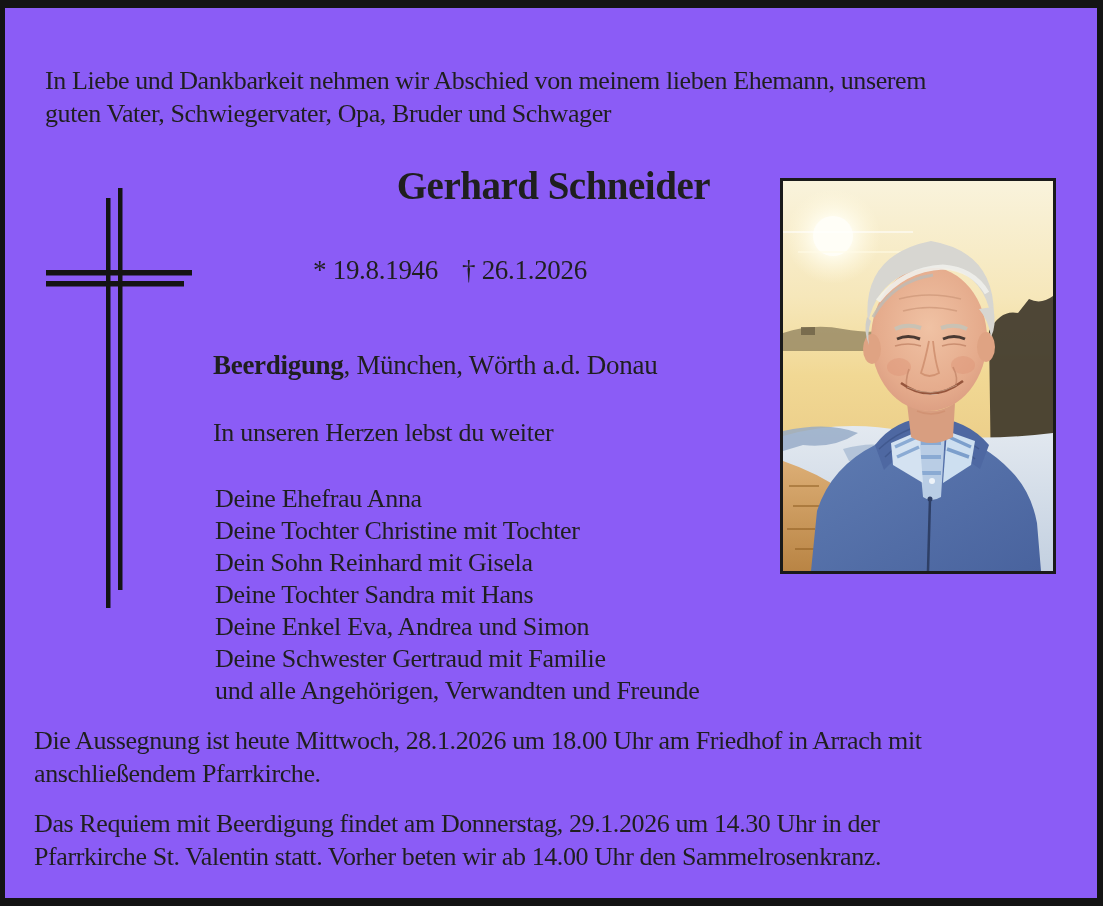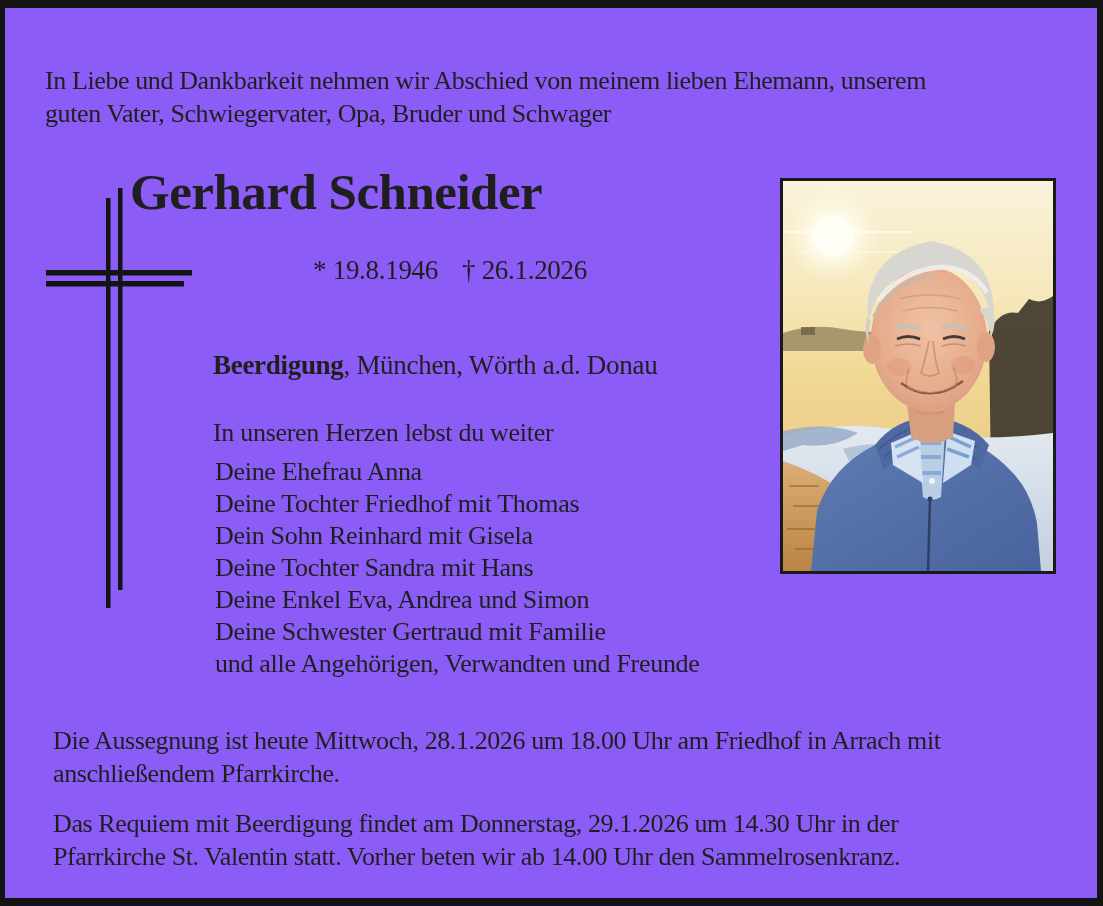--- a/index.html
+++ b/index.html
@@ -17,48 +17,48 @@
     color:#1f1f1f;
   }
   .abs{position:absolute;}
   .intro{
     left:40px;top:30px;width:995px;
     font-size:26px;line-height:33px;letter-spacing:-0.4px;
   }
   .cross-wrap{left:41px;top:177px;width:150px;height:430px;}
   .name{
     left:125px;top:155px;width:580px;
-    font-size:51px;font-weight:bold;text-align:left;
+    font-size:39px;font-weight:bold;text-align:right;
     letter-spacing:-0.5px;margin:0;
   }
   .dates{
     left:155px;top:247px;width:580px;
     font-size:27px;text-align:center;letter-spacing:-0.3px;
   }
   .dates .birth{margin-right:24px;}
   .places{
     left:208px;top:342px;width:560px;
     font-size:27px;letter-spacing:-0.3px;
   }
   .places .bold{font-weight:bold;}
   .motto{
     left:208px;top:410px;width:560px;
     font-size:26px;letter-spacing:-0.3px;
   }
   .family{
-    left:210px;top:448px;width:560px;
+    left:210px;top:475px;width:560px;
     font-size:26px;line-height:32px;letter-spacing:-0.3px;
   }
   .photo{
     left:775px;top:170px;width:270px;height:390px;
     border:3px solid #1a1a1a;margin:0;background:#f2dca2;
   }
   .photo svg{display:block;}
   .para{
-    left:48px;top:0;width:1015px;
+    left:29px;top:0;width:1015px;
     font-size:26px;line-height:33px;letter-spacing:-0.4px;margin:0;
   }
   .para.p1{top:716px;}
   .para.p2{top:791px;margin-top:8px;}
 </style>
 </head>
 <body>
 
 <div class="page">
 
@@ -81,21 +81,21 @@
   </div>
 
   <div class="abs places">
     <span class="bold">Beerdigung</span><span>, München, Wörth a.d. Donau</span>
   </div>
 
   <div class="abs motto">In unseren Herzen lebst du weiter</div>
 
   <div class="abs family">
     <div>Deine Ehefrau Anna</div>
-    <div>Deine Tochter Friedhof mit Thomas</div>
+    <div>Deine Tochter Christine mit Tochter</div>
     <div>Dein Sohn Reinhard mit Gisela</div>
     <div>Deine Tochter Sandra mit Hans</div>
     <div>Deine Enkel Eva, Andrea und Simon</div>
     <div>Deine Schwester Gertraud mit Familie</div>
     <div>und alle Angehörigen, Verwandten und Freunde</div>
   </div>
 
   <figure class="abs photo">
     <svg width="270" height="390" viewBox="0 0 270 390">
       <defs>

